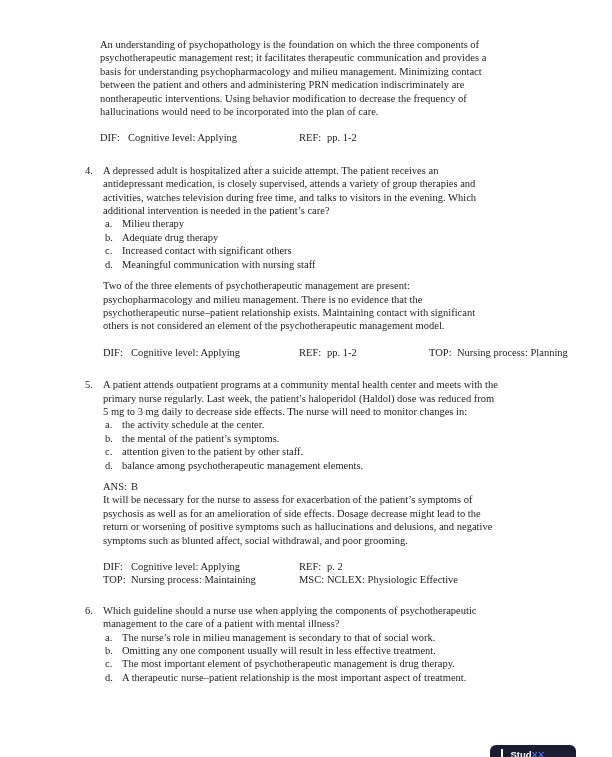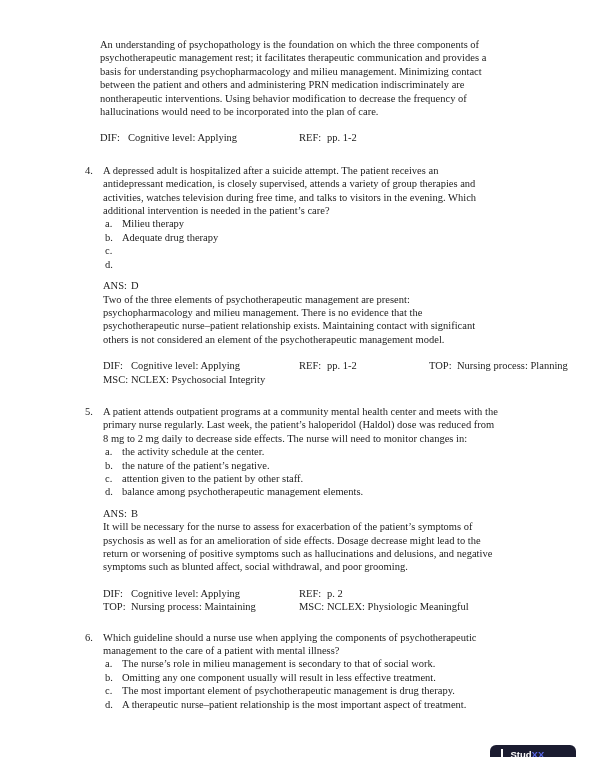--- a/index.html
+++ b/index.html
@@ -84,57 +84,55 @@
         <div class="option">
             <span class="olet">a.</span>
             <span>Milieu therapy</span>
           </div>
         <div class="option">
             <span class="olet">b.</span>
             <span>Adequate drug therapy</span>
           </div>
         <div class="option">
             <span class="olet">c.</span>
+            <span>Increased contact with significant others</span>
           </div>
         <div class="option">
             <span class="olet">d.</span>
+            <span>Meaningful communication with nursing staff</span>
           </div>
         <div class="ansblock">
-          <div><span class="mlabel">ANS:</span><span>D</span></div>
           <div class="pre">Two of the three elements of psychotherapeutic management are present:
 psychopharmacology and milieu management. There is no evidence that the
 psychotherapeutic nurse–patient relationship exists. Maintaining contact with significant
 others is not considered an element of the psychotherapeutic management model.</div>
         </div>
         <div class="meta">
           <div class="meta-row">
             <div class="c1"><span class="mlabel">DIF:</span><span>Cognitive level: Applying</span></div>
             <div class="c2"><span class="mlabel">REF:</span><span>pp. 1-2</span></div>
             <div class="c3"><span class="mlabel">TOP:</span><span>Nursing process: Planning</span></div>
           </div>
-          <div class="meta-row">
-            <div class="c3"><span class="mlabel">MSC:</span><span>NCLEX: Psychosocial Integrity</span></div>
-          </div>
         </div>
       </div>
     </div>
 
     <div class="question">
       <span class="qnum">5.</span>
       <div class="qbody">
         <div class="pre">A patient attends outpatient programs at a community mental health center and meets with the
 primary nurse regularly. Last week, the patient’s haloperidol (Haldol) dose was reduced from
-8 mg to 2 mg daily to decrease side effects. The nurse will need to monitor changes in:</div>
+5 mg to 3 mg daily to decrease side effects. The nurse will need to monitor changes in:</div>
         <div class="option">
             <span class="olet">a.</span>
             <span>the activity schedule at the center.</span>
           </div>
         <div class="option">
             <span class="olet">b.</span>
-            <span>the nature of the patient’s negative.</span>
+            <span>the mental of the patient’s symptoms.</span>
           </div>
         <div class="option">
             <span class="olet">c.</span>
             <span>attention given to the patient by other staff.</span>
           </div>
         <div class="option">
             <span class="olet">d.</span>
             <span>balance among psychotherapeutic management elements.</span>
           </div>
         <div class="ansblock">
@@ -144,21 +142,21 @@
 return or worsening of positive symptoms such as hallucinations and delusions, and negative
 symptoms such as blunted affect, social withdrawal, and poor grooming.</div>
         </div>
         <div class="meta">
           <div class="meta-row">
             <div class="c1"><span class="mlabel">DIF:</span><span>Cognitive level: Applying</span></div>
             <div class="c3"><span class="mlabel">REF:</span><span>p. 2</span></div>
           </div>
           <div class="meta-row">
             <div class="c1"><span class="mlabel">TOP:</span><span>Nursing process: Maintaining</span></div>
-            <div class="c3"><span class="mlabel">MSC:</span><span>NCLEX: Physiologic Meaningful</span></div>
+            <div class="c3"><span class="mlabel">MSC:</span><span>NCLEX: Physiologic Effective</span></div>
           </div>
         </div>
       </div>
     </div>
 
     <div class="question q6m">
       <span class="qnum">6.</span>
       <div class="qbody">
         <div class="pre">Which guideline should a nurse use when applying the components of psychotherapeutic
 management to the care of a patient with mental illness?</div>

